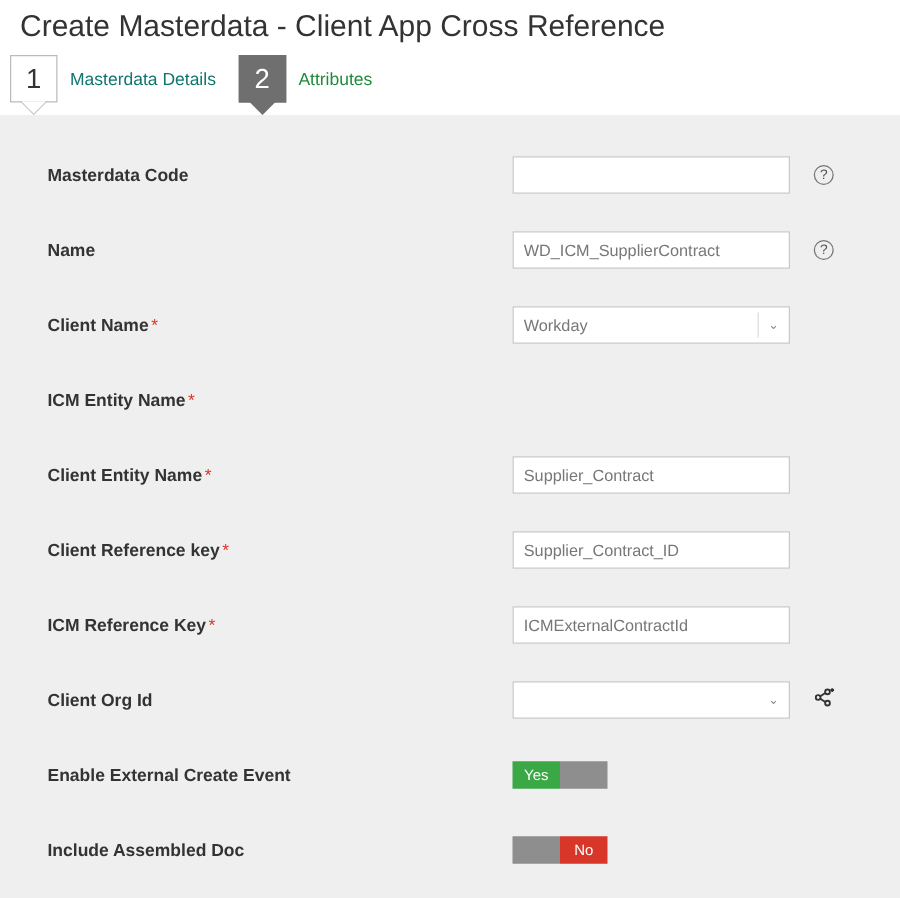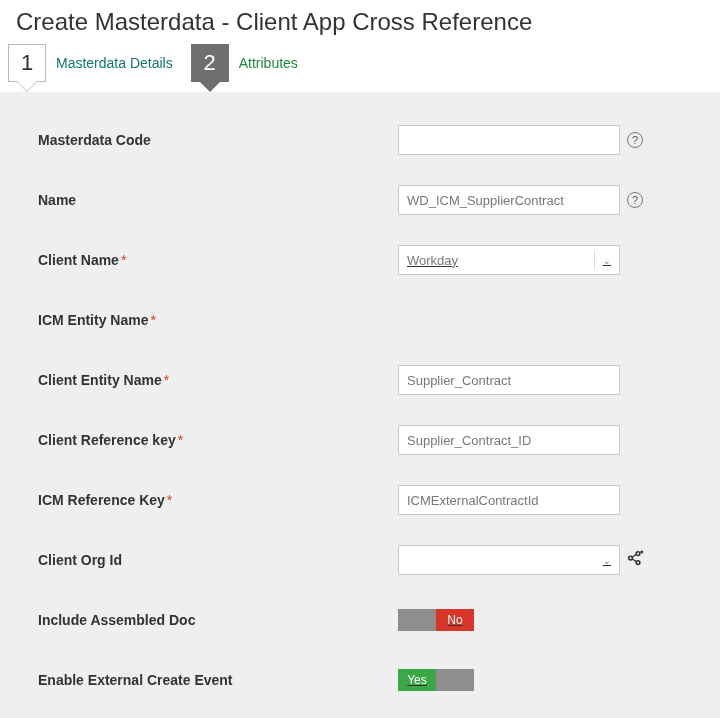--- a/index.html
+++ b/index.html
@@ -80,32 +80,32 @@
 
   .form-area {
     background: #efeff0;
     padding: 32px 28px 10px 38px;
   }
   .row {
     display: flex;
     align-items: center;
     margin-bottom: 28px;
     min-height: 32px;
+    gap: 12px;
   }
   .label {
     width: 360px;
     font-size: 14px;
     font-weight: 600;
     color: #333;
   }
   .req { color: #d9362a; font-weight: 400; margin-left: 2px; }
   .control {
     width: 222px;
     position: relative;
-    text-decoration: underline;
   }
   .after {
     width: 30px;
     display: flex;
     align-items: center;
     justify-content: center;
     color: #666;
   }
   input.text, .select {
     width: 100%;
@@ -265,32 +265,32 @@
           <line x1="8" y1="11" x2="14" y2="7"></line>
             <line x1="8" y1="13" x2="14" y2="17"></line>
           <line x1="19" y1="4" x2="23" y2="4"></line>
             <line x1="21" y1="2" x2="21" y2="6"></line>
         </svg>
       </span>
     </div>
   </div>
 
   <div class="row">
+    <div class="label">Enable External Create Event</div>
+    <div class="control" style="width:auto">
+      <div class="toggle">
+        <div class="half t-yes-on">Yes</div>
+        <div class="half t-gray"></div>
+      </div>
+    </div>
+  </div>
+
+  <div class="row">
     <div class="label">Include Assembled Doc</div>
     <div class="control" style="width:auto">
       <div class="toggle">
         <div class="half t-gray"></div>
         <div class="half t-no-on">No</div>
       </div>
     </div>
   </div>
 
-  <div class="row">
-    <div class="label">Enable External Create Event</div>
-    <div class="control" style="width:auto">
-      <div class="toggle">
-        <div class="half t-yes-on">Yes</div>
-        <div class="half t-gray"></div>
-      </div>
-    </div>
-  </div>
-
 </div>
 
 </body></html>

